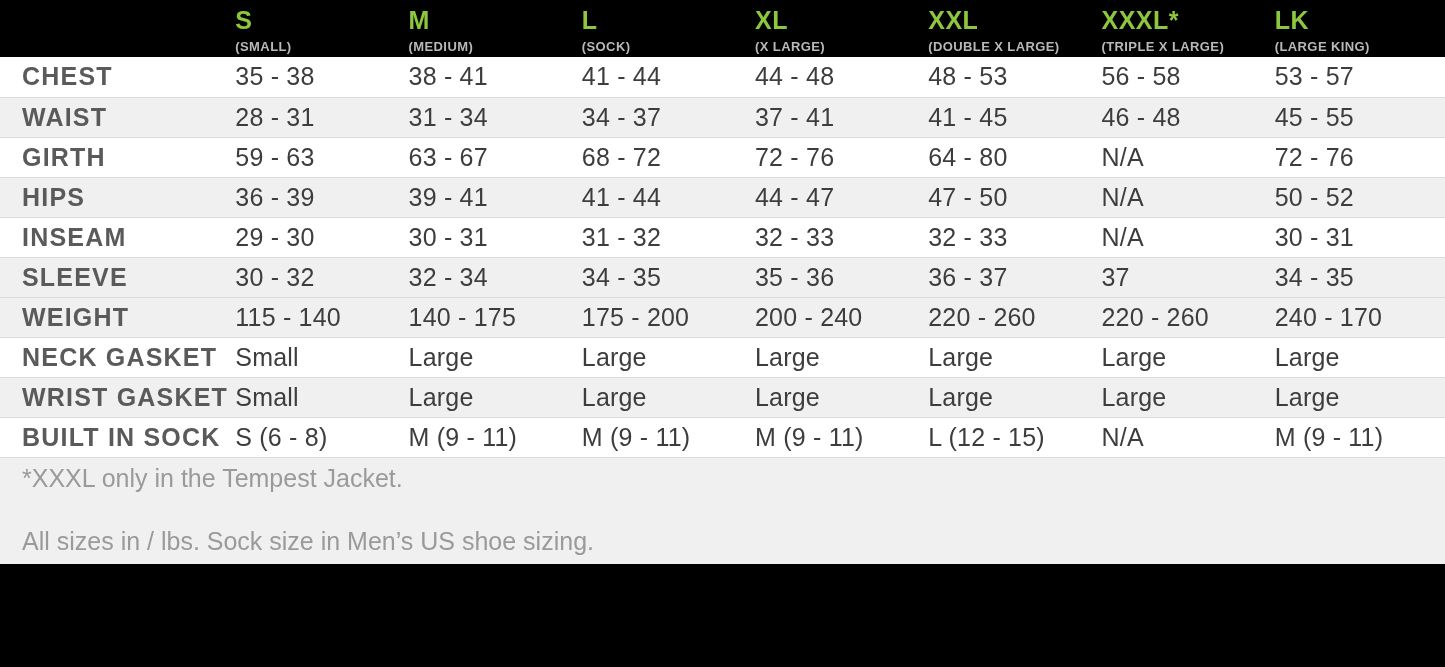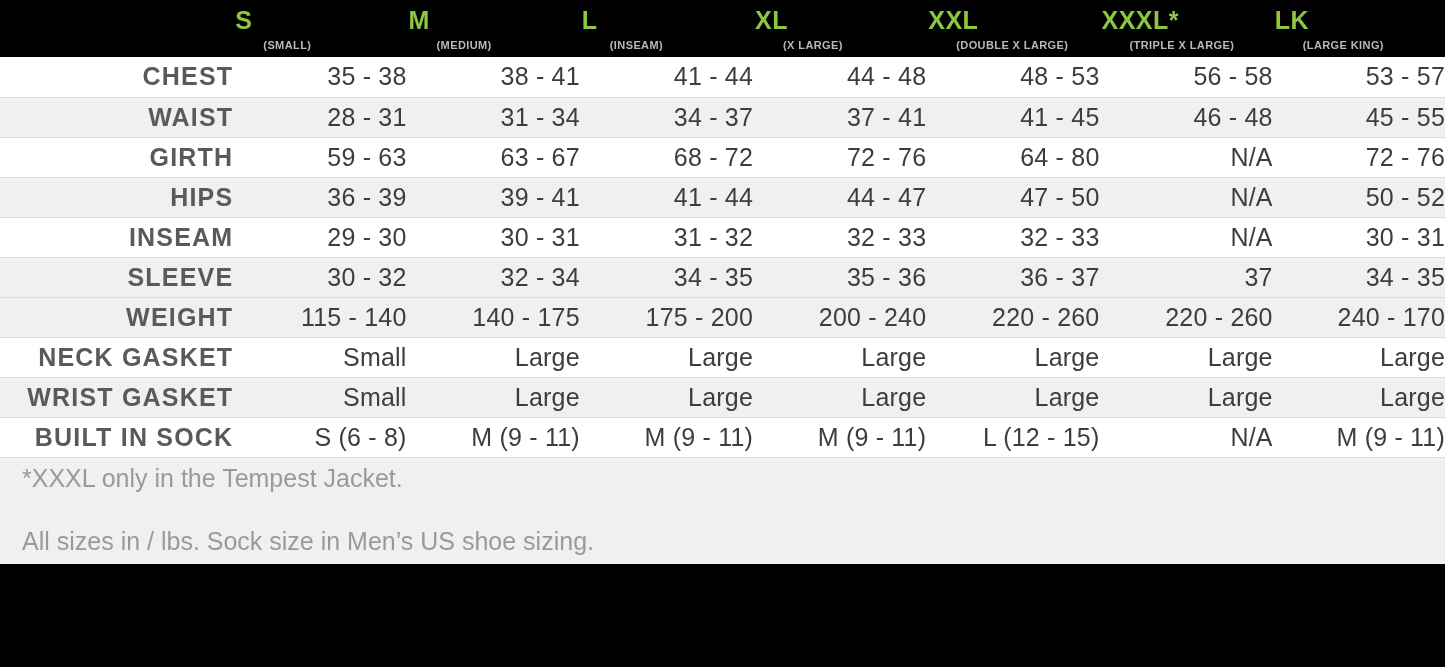--- a/index.html
+++ b/index.html
@@ -46,33 +46,31 @@
     color: #8dc63f;
     font-size: 25px;
     font-weight: bold;
     letter-spacing: 0.5px;
     line-height: 1;
     padding-top: 8px;
     display: block;
   }
   .size-full {
     color: #b9b9b9;
-    font-size: 11px;
+    font-size: 13px;
     font-weight: bold;
     letter-spacing: 0.4px;
     line-height: 1;
     padding-top: 7px;
     display: block;
-    margin-left: 28px;
   }
   th.head-cell-inner { padding-left: 2px; }
 
   tbody tr {
     height: 40px;
-    text-align: right;
   }
   tbody tr.odd  { background: #ffffff; }
   tbody tr.even { background: #f0f0f0; }
 
   tbody td {
     padding: 0;
     border-bottom: 1px solid #dcdcdc;
     vertical-align: middle;
   }
   td.row-label {
@@ -133,21 +131,21 @@
         <th class="head-cell-inner">
           <span class="size-abbr">S</span>
           <span class="size-full">(SMALL)</span>
         </th>
         <th class="head-cell-inner">
           <span class="size-abbr">M</span>
           <span class="size-full">(MEDIUM)</span>
         </th>
         <th class="head-cell-inner">
           <span class="size-abbr">L</span>
-          <span class="size-full">(INSEAM)</span>
+          <span class="size-full">(SOCK)</span>
         </th>
         <th class="head-cell-inner">
           <span class="size-abbr">XL</span>
           <span class="size-full">(X LARGE)</span>
         </th>
         <th class="head-cell-inner">
           <span class="size-abbr">XXL</span>
           <span class="size-full">(DOUBLE X LARGE)</span>
         </th>
         <th class="head-cell-inner">

